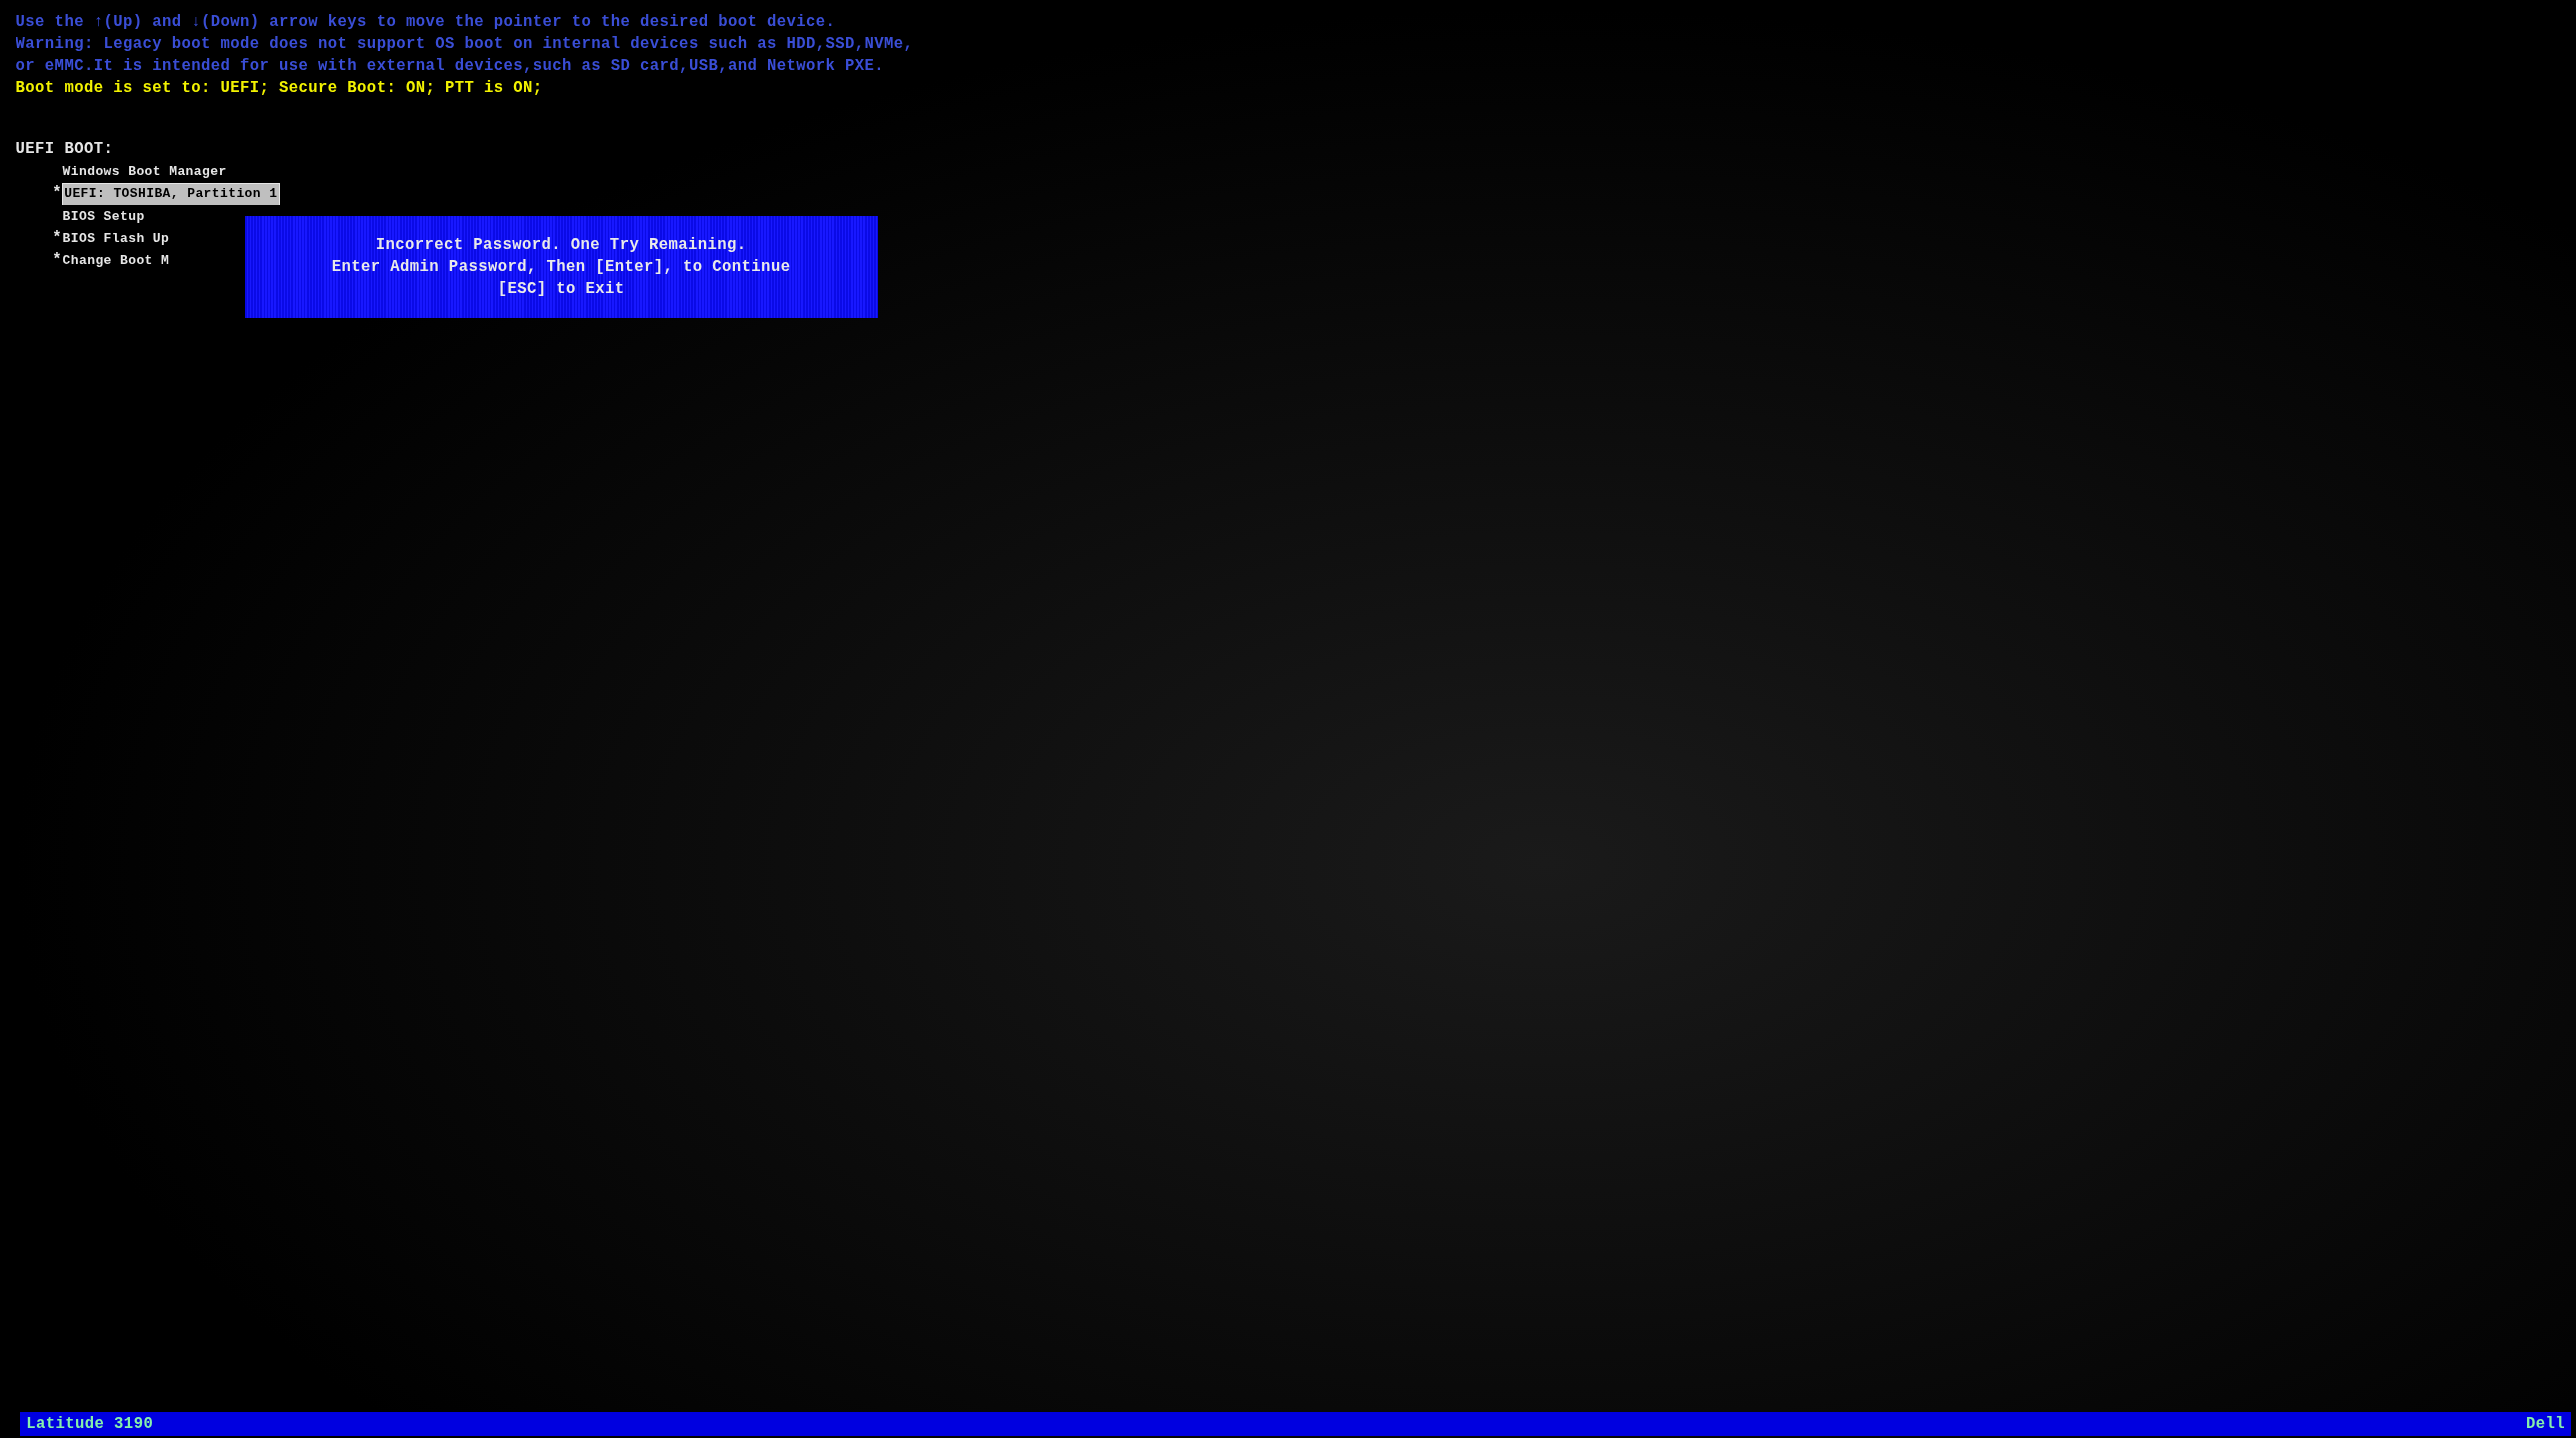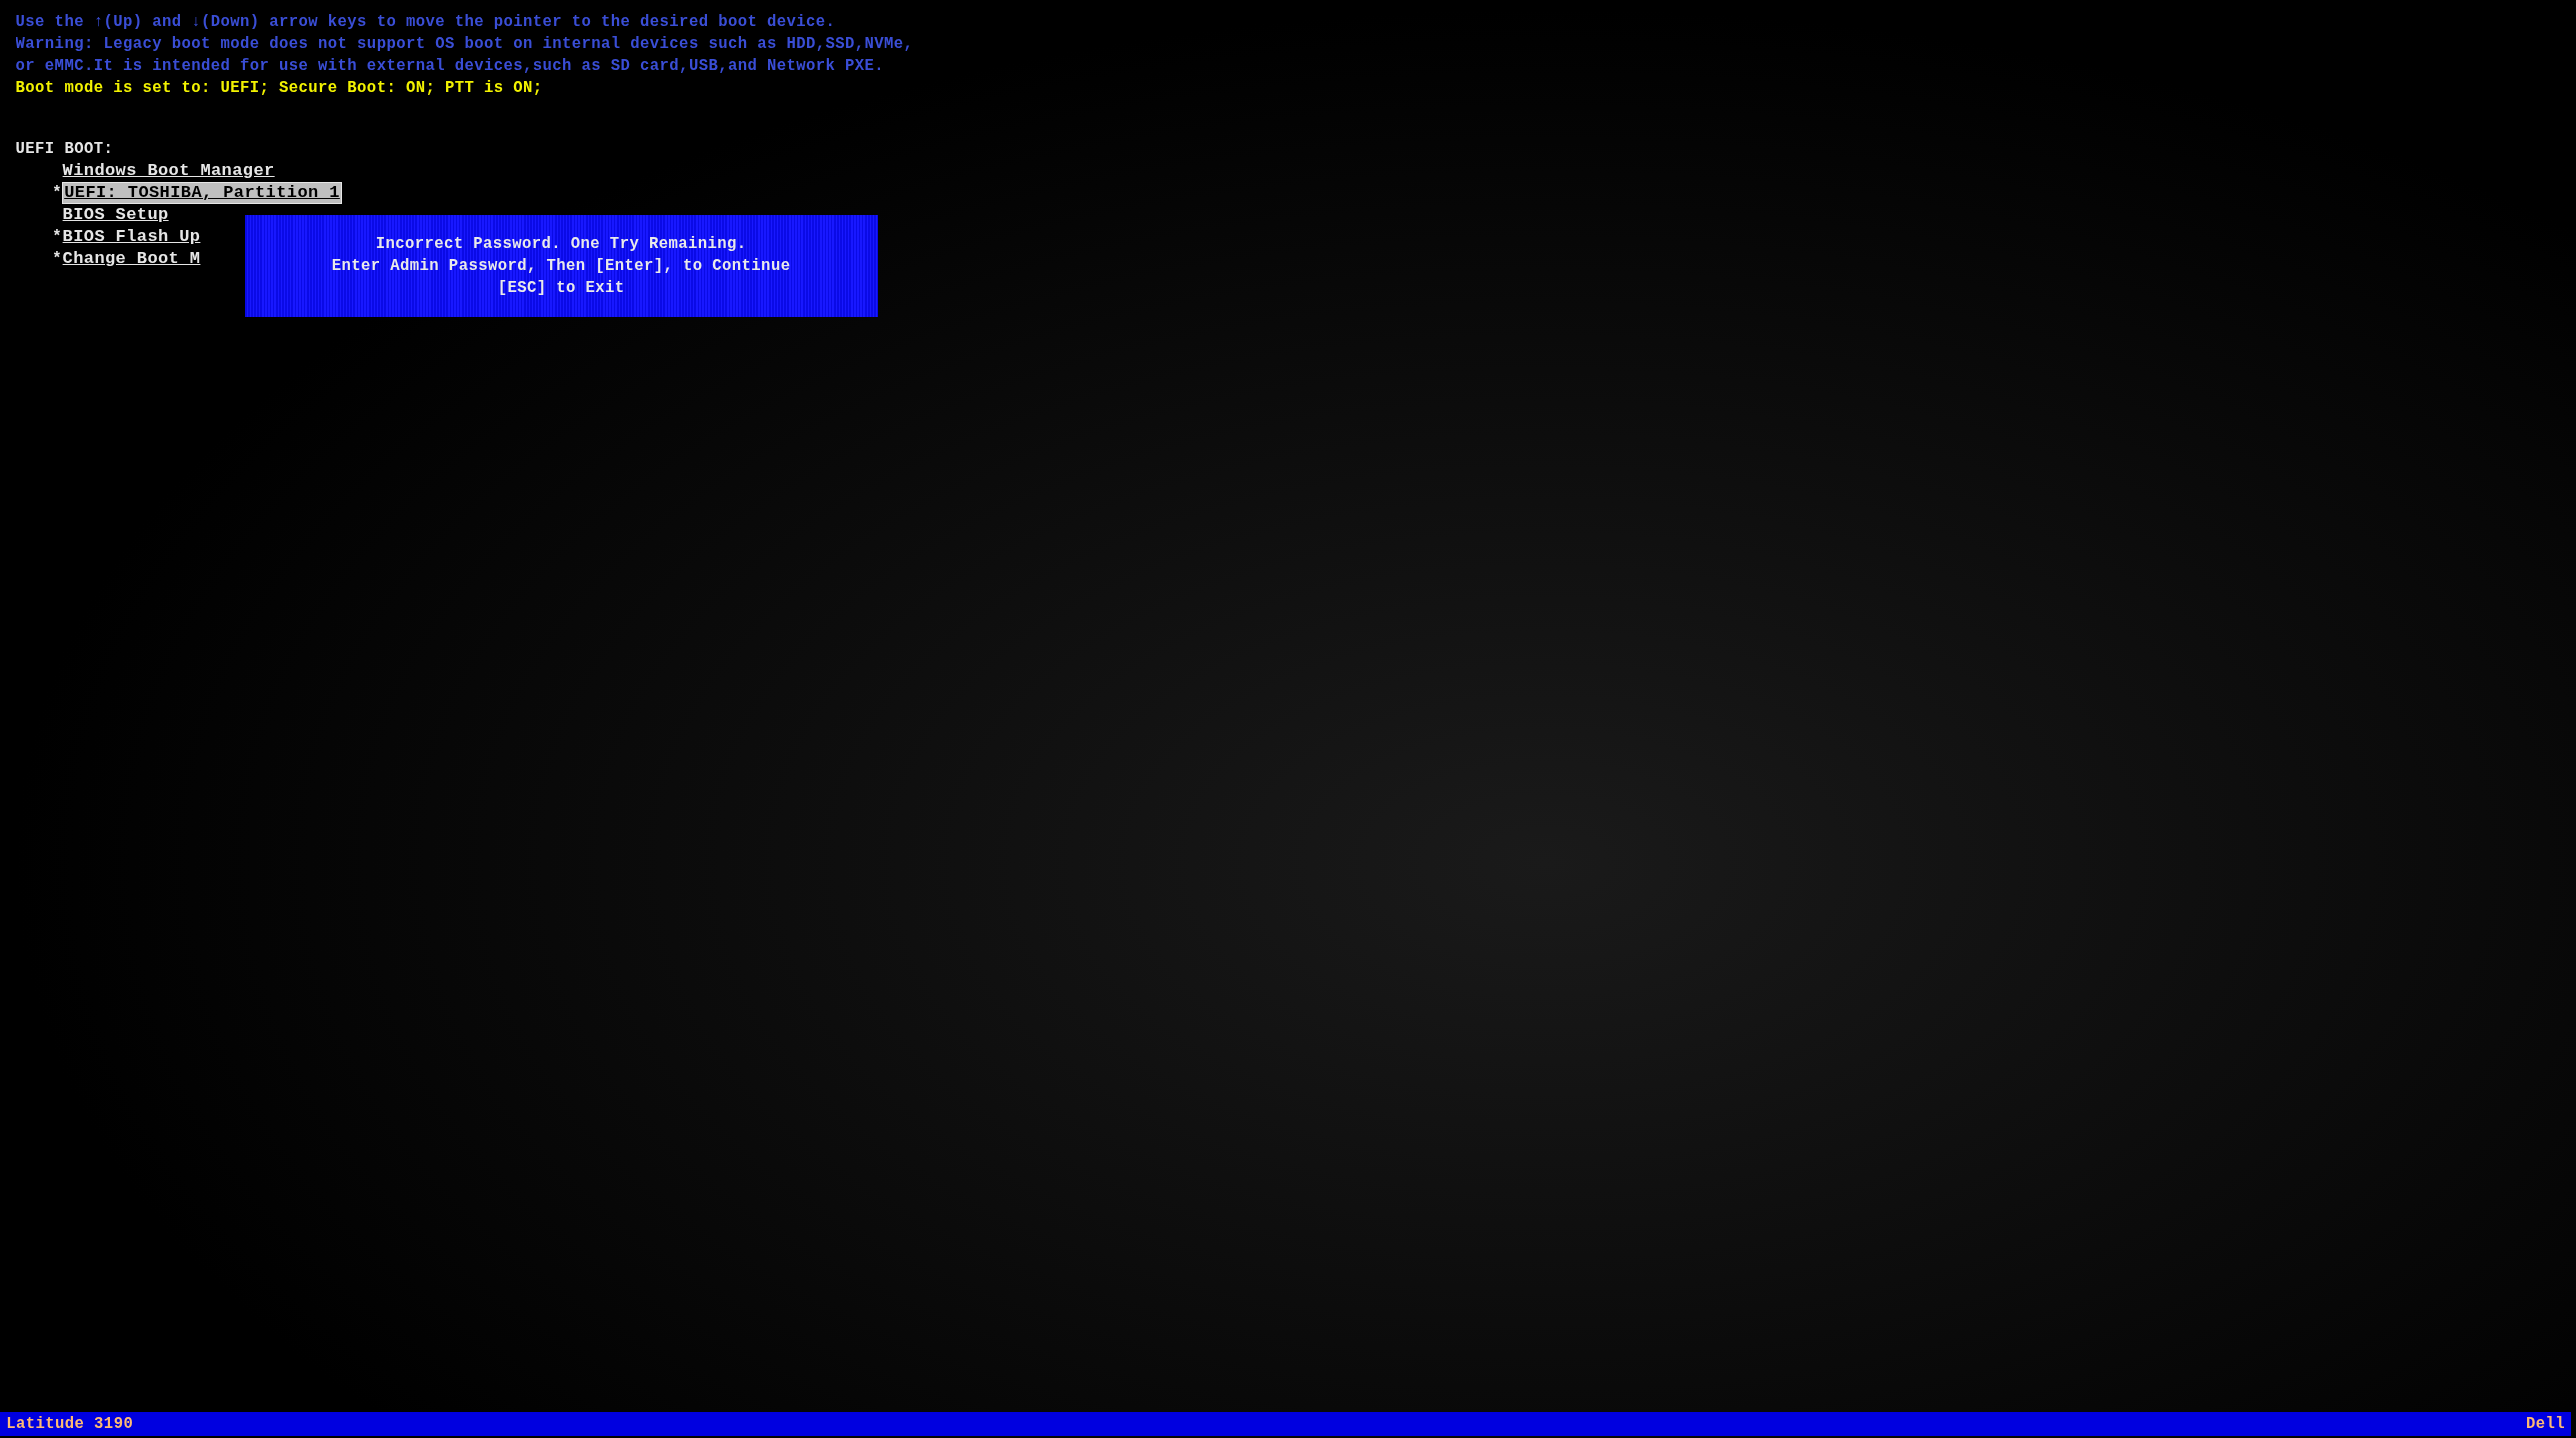--- a/index.html
+++ b/index.html
@@ -25,25 +25,24 @@
       white-space: nowrap;
       overflow: hidden;
     }
     .instr { color: #3a4ed6; }
     .status { color: #f2f200; }
     .white { color: #e6e6e6; }
     .indent { padding-left: 36px; }
     .list { margin-top: 39px; }
     .boot-item {
       display: inline-block;
-      font-size: 17px;
+      font-size: 13px;
       line-height: 20.3px;
       letter-spacing: 0.4px;
       font-weight: bold;
-      text-decoration: underline;
     }
     .marker {
       display: inline-block;
       width: 11px;
       text-align: center;
       color: #e6e6e6;
       font-weight: bold;
     }
     .boot-item.selected {
       background: #bfbfbf;
@@ -67,25 +66,25 @@
       font-size: 15.6px;
       line-height: 22px;
       font-weight: bold;
       letter-spacing: 0.4px;
       padding: 7.8px 15.6px;
       margin-left: 34px;
     }
     .bottom-bar {
       position: absolute;
       bottom: 2.3px;
-      left: 0;
+      left: 20px;
       right: 4.7px;
       height: 23.4px;
       background: #0000e0;
-      color: #fdba74;
+      color: #86efac;
       display: flex;
       align-items: center;
       font-size: 15.6px;
       font-weight: bold;
       letter-spacing: 0.4px;
     }
     .bar-left { position: absolute; left: 6.3px; }
     .bar-center { position: absolute; left: 0; right: 0; text-align: center; }
     .bar-right { position: absolute; right: 6.3px; }
   </style>

